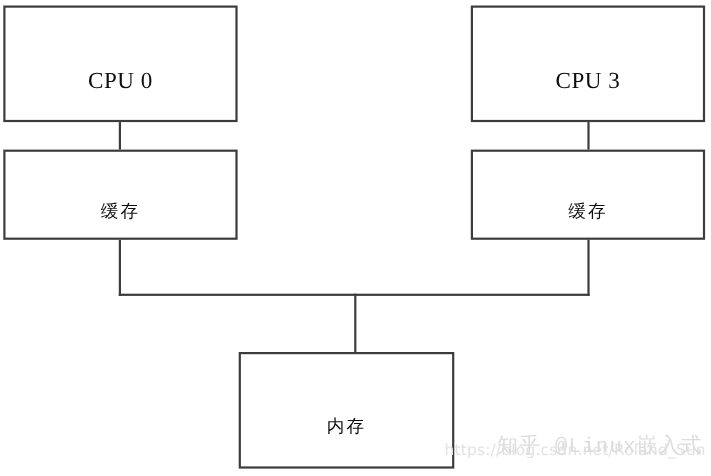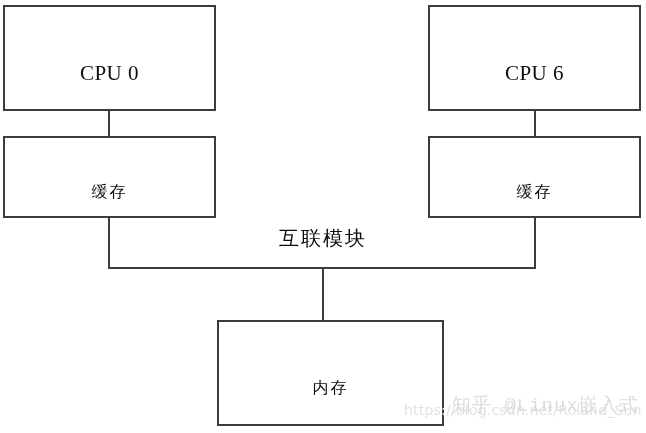--- a/index.html
+++ b/index.html
@@ -44,21 +44,21 @@
     font-family: "DejaVu Sans", "Liberation Sans", sans-serif;
     font-size: 16px;
     letter-spacing: 2px;
   }
 
   
   #cpu0       { left: 3px;   top: 5px;   width: 213px; height: 106px; }
   #cpu1       { left: 428px; top: 5px;   width: 213px; height: 106px; }
   #cache0     { left: 3px;   top: 136px; width: 213px; height: 82px;  }
   #cache1     { left: 428px; top: 136px; width: 213px; height: 82px;  }
-  #memory     { left: 217px; top: 320px; width: 227px; height: 106px; }
+  #memory     { left: 217px; top: 320px; width: 196px; height: 106px; }
 
   
   .conn {
     position: absolute;
     background: #3c3c3c;
   }
   .conn-v { width: 2px; }
   .conn-h { height: 2px; }
 
   
@@ -124,33 +124,32 @@
   <div class="conn conn-v" id="link-cache0-bus"></div>
   <div class="conn conn-v" id="link-cache1-bus"></div>
   <div class="conn conn-h" id="bus-line"></div>
   <div class="conn conn-v" id="link-bus-memory"></div>
 
   <div class="node" id="cpu0">
     <span class="node-label label-latin">CPU 0</span>
   </div>
 
   <div class="node" id="cpu1">
-    <span class="node-label label-latin">CPU 6</span>
+    <span class="node-label label-latin">CPU 3</span>
   </div>
 
   <div class="node" id="cache0">
     <span class="node-label label-cjk">缓存</span>
   </div>
 
   <div class="node" id="cache1">
     <span class="node-label label-cjk">缓存</span>
   </div>
 
   <div class="node" id="memory">
     <span class="node-label label-cjk">内存</span>
   </div>
 
-  <div id="bus-caption">互联模块</div>
 
   <div id="watermark-url">https://blog.csdn.net/Roland_Sun</div>
   <div id="watermark-author">知乎 @Linux嵌入式</div>
 
 </div>
 
 </body></html>

